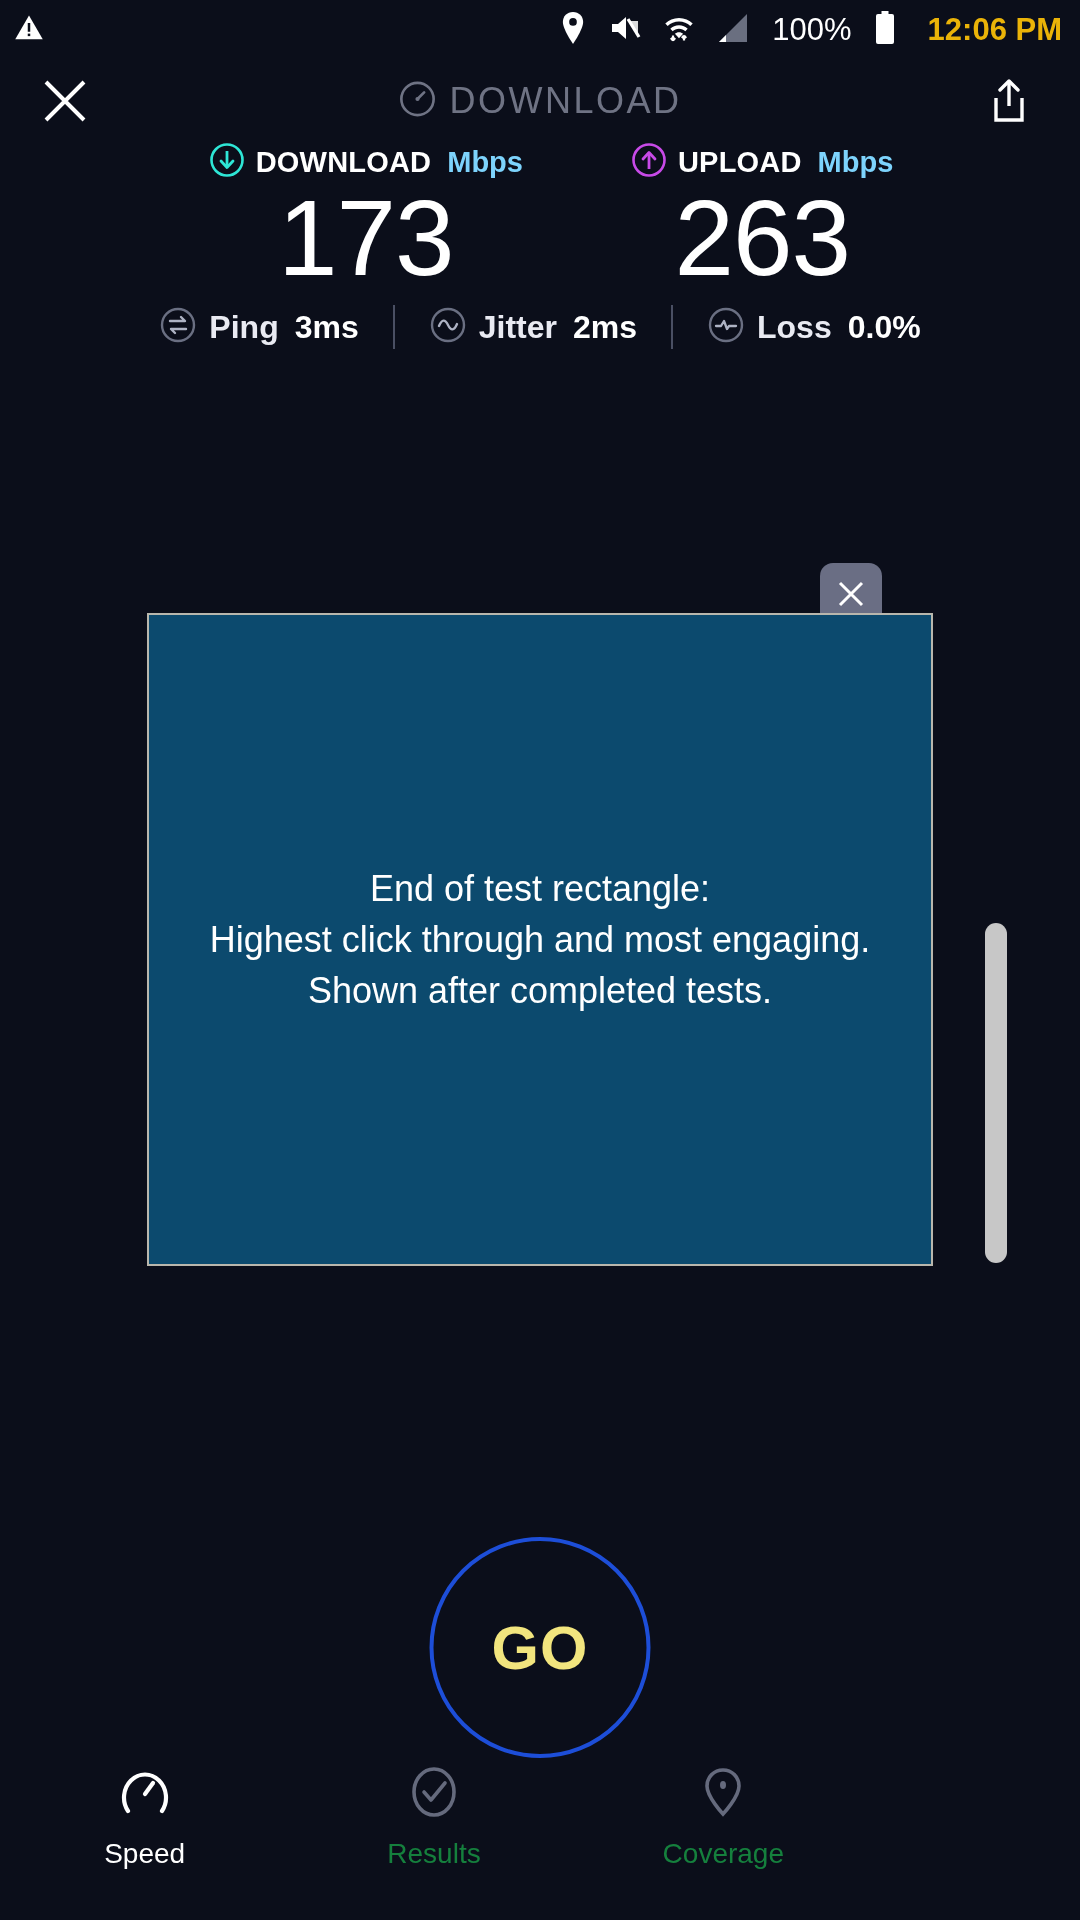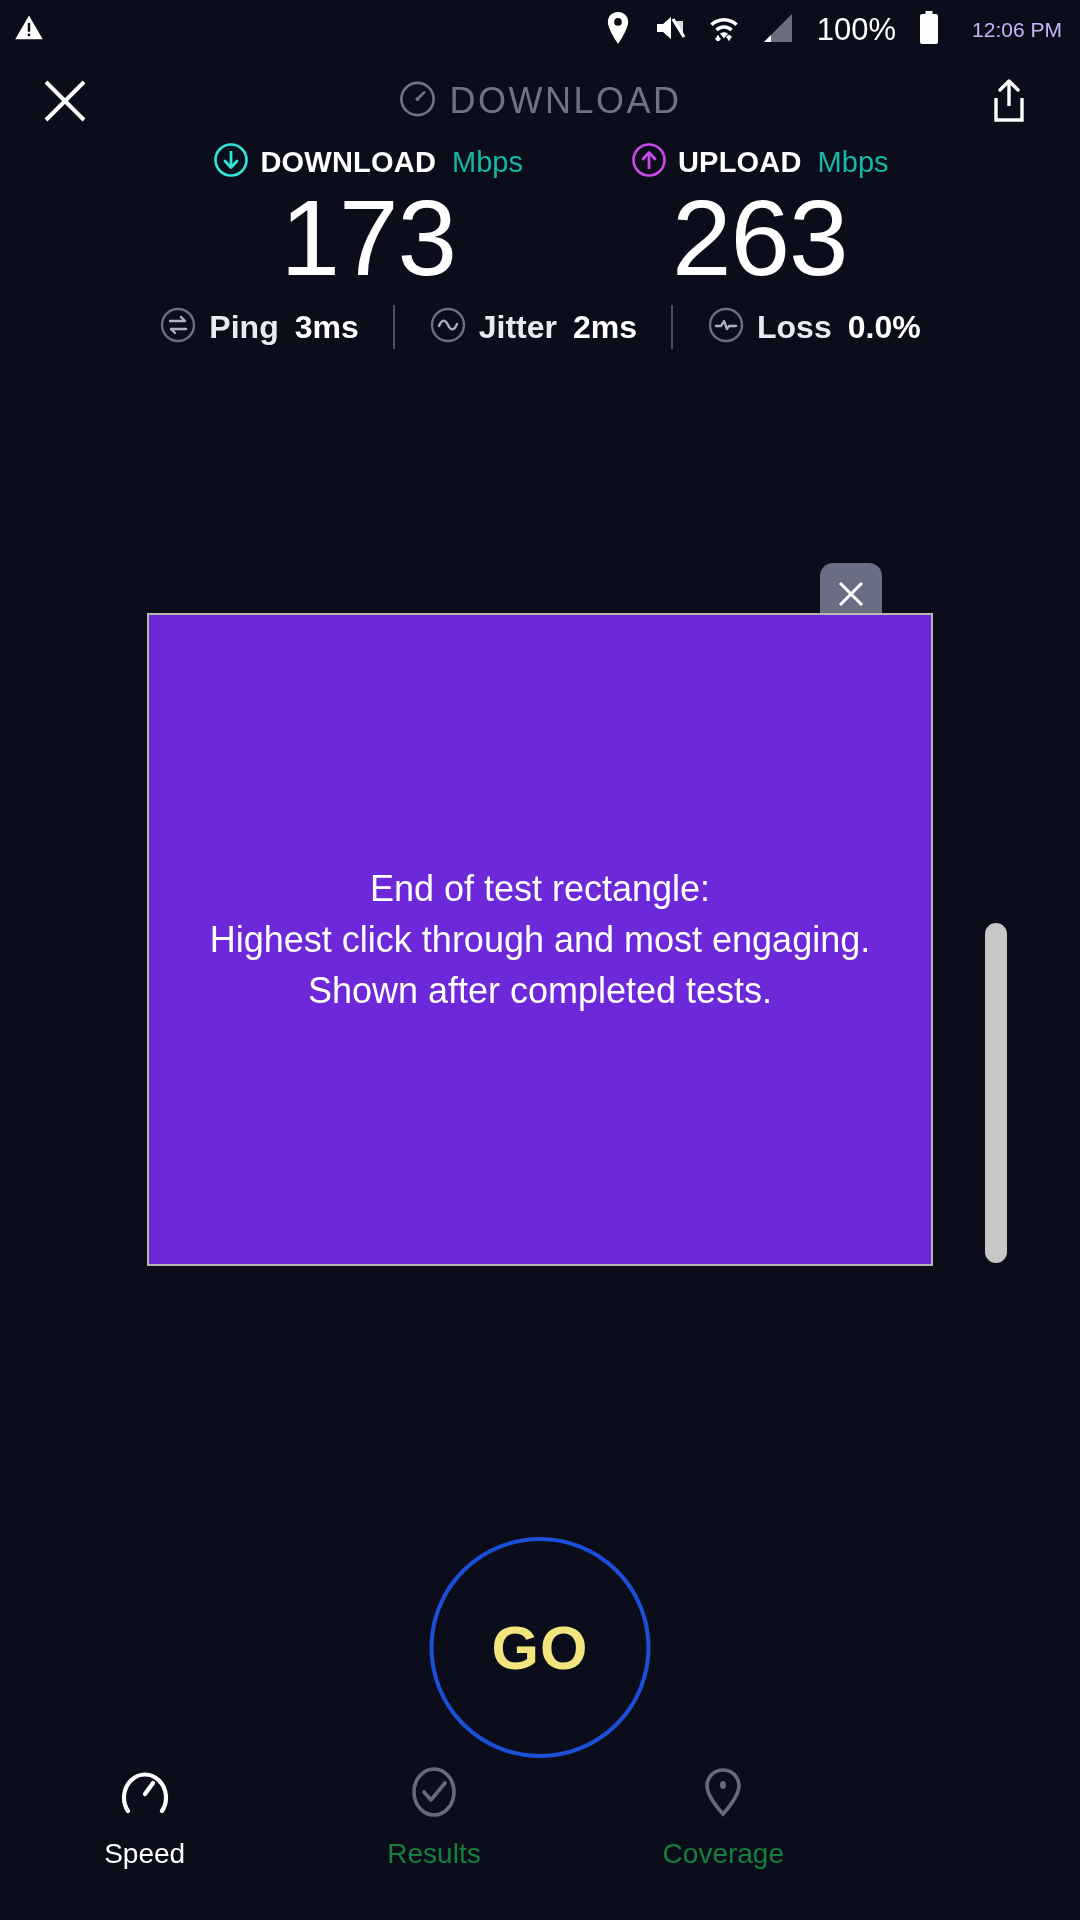--- a/index.html
+++ b/index.html
@@ -26,21 +26,21 @@
   .sb-left { display:flex; align-items:center; gap:10px; }
   .sb-right {
     margin-left:auto;
     display:flex; align-items:center; gap:23px;text-align:right;
   }
   .sb-batt-pct {
     font-size:31px; font-weight:400; color:#fff;
     letter-spacing:0px;
   }
   .sb-clock {
-    font-size:21px; font-weight:400; color:#c4b5fd;
+    font-size:31px; font-weight:700; color:#eab308;
     margin-left:10px;
   }
   .ic { display:block; }
 
   
   .header {
     position:absolute; top:60px; left:0;
     width:1080px; height:82px;
     display:flex; align-items:center;
   }
@@ -81,21 +81,21 @@
   .rate-col { display:flex; flex-direction:column; align-items:center;justify-content:center; }
   .rate-head {
     display:flex; align-items:center; gap:11px;
     margin-bottom:2px;
   }
   .rate-label-strong {
     font-size:29px; font-weight:700; color:#ffffff;
     letter-spacing:0.2px;
   }
   .rate-label-unit {
-    font-size:29px; font-weight:400; color:#14b8a6;
+    font-size:29px; font-weight:700; color:#7dd3fc;
     margin-left:5px;
   }
   .rate-value {
     font-size:107px; font-weight:300; color:#ffffff;
     line-height:1.02;
     letter-spacing:-1px;
     font-family:"Liberation Sans", sans-serif;
   }
 
   
@@ -131,21 +131,21 @@
     right:51px; top:-50px;
     width:62px; height:62px;
     background:#6a6e84;
     border-radius:13px 13px 0 0;
     display:flex; align-items:center; justify-content:center;
     cursor:pointer;
   }
   .ad-box {
     position:absolute; left:0; top:0;
     width:786px; height:653px;
-    background:#6d28d9;
+    background:#0c4a6e;
     border:2px solid #b9b7ad;
     display:flex; align-items:center; justify-content:center;
   }
   .ad-text {
     text-align:center;
     color:#ffffff;
     font-size:36px;
     line-height:1.42;
     font-weight:400;
     padding:0 14px;

